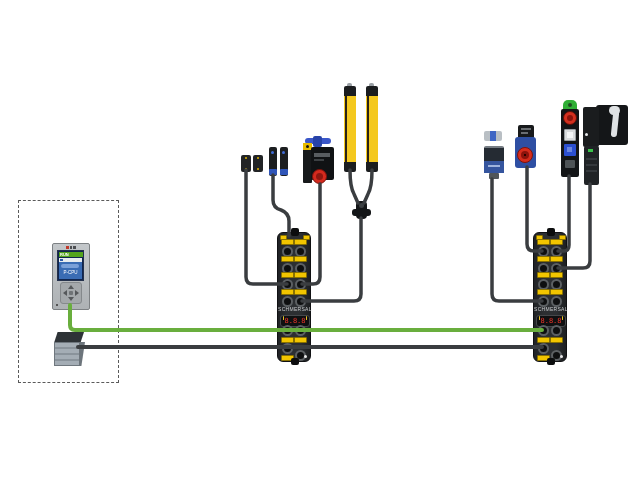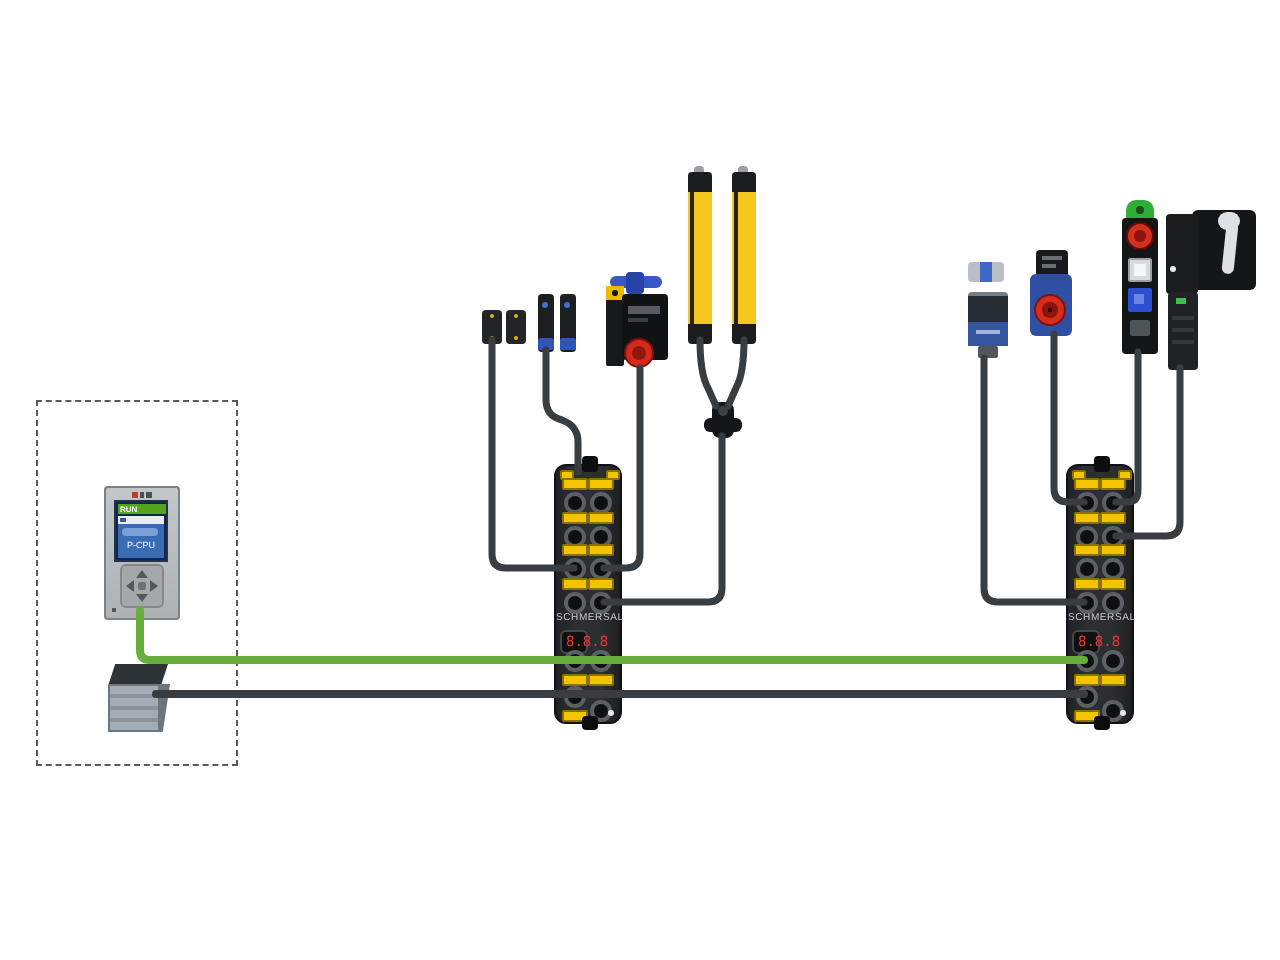--- a/index.html
+++ b/index.html
@@ -13,21 +13,21 @@
   .fb-nub-bot{position:absolute;left:13px;bottom:-4px;width:8px;height:7px;background:#0c0d0e;border-radius:2px;}
   .tab{position:absolute;width:7px;height:5px;background:#f2c500;border:1px solid #8a7200;border-radius:1px;box-sizing:border-box;}
   .row{position:absolute;left:0;width:100%;display:flex;justify-content:space-between;
        padding:0 3px;box-sizing:border-box;}
   .port{width:13px;display:flex;flex-direction:column;align-items:center;gap:1px;}
   .port.rev{flex-direction:column-reverse;}
   .conn{width:11px;height:11px;border-radius:50%;background:#0e0f10;border:2px solid #5c6063;box-sizing:border-box;}
   .ylabel{width:13px;height:6px;background:#f2c500;border:1px solid #8a7200;border-radius:1px;box-sizing:border-box;}
   .fb-brand{position:absolute;left:0;top:73px;width:100%;text-align:center;font-size:5px;
             letter-spacing:.3px;color:#c9ccce;}
-  .fb-display{position:absolute;left:2px;top:82px;width:14px;height:12px;background:#0f1011;
+  .fb-display{position:absolute;left:2px;top:82px;width:30px;height:12px;background:#0f1011;
               border:1px solid #45484b;border-radius:3px;box-sizing:border-box;
               display:flex;align-items:flex-start;justify-content:space-between;padding:0 2px;}
   .fb-led{width:4px;height:4px;background:#e6c02a;border-radius:1px;}
   .fb-digits{flex:1;text-align:center;font-family:"DejaVu Sans Mono",monospace;font-size:7px;
              color:#f0362a;line-height:10px;}
   .fb-dot{position:absolute;left:26px;top:122px;width:3px;height:3px;border-radius:50%;background:#e8e8e8;}
   
   .dashedzone{position:absolute;left:18px;top:200px;width:101px;height:183px;
               border:1.5px dashed #5a5a5a;box-sizing:border-box;z-index:1;}
   svg.cables{position:absolute;left:0;top:0;z-index:5;pointer-events:none;}

